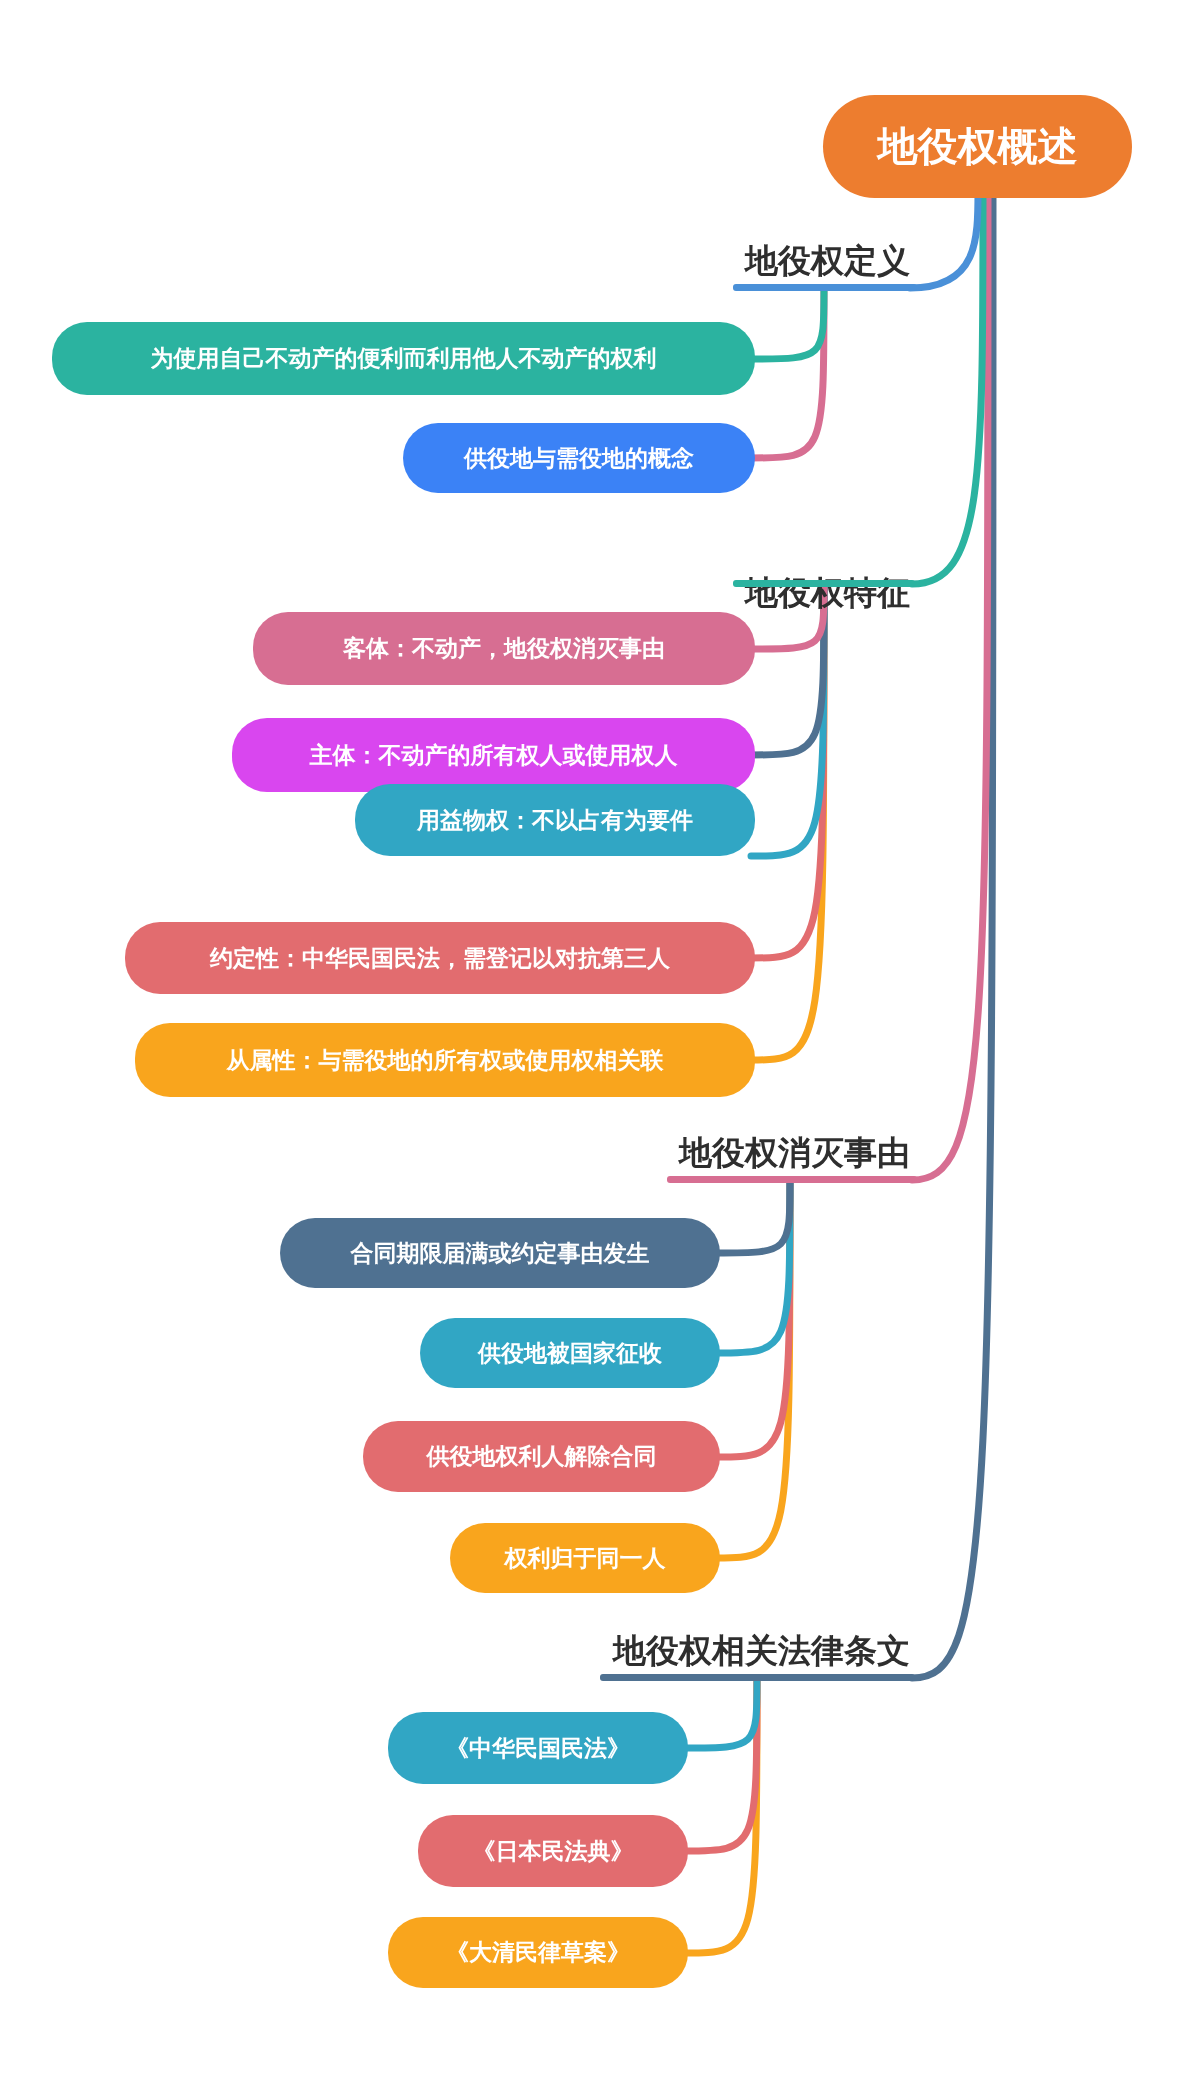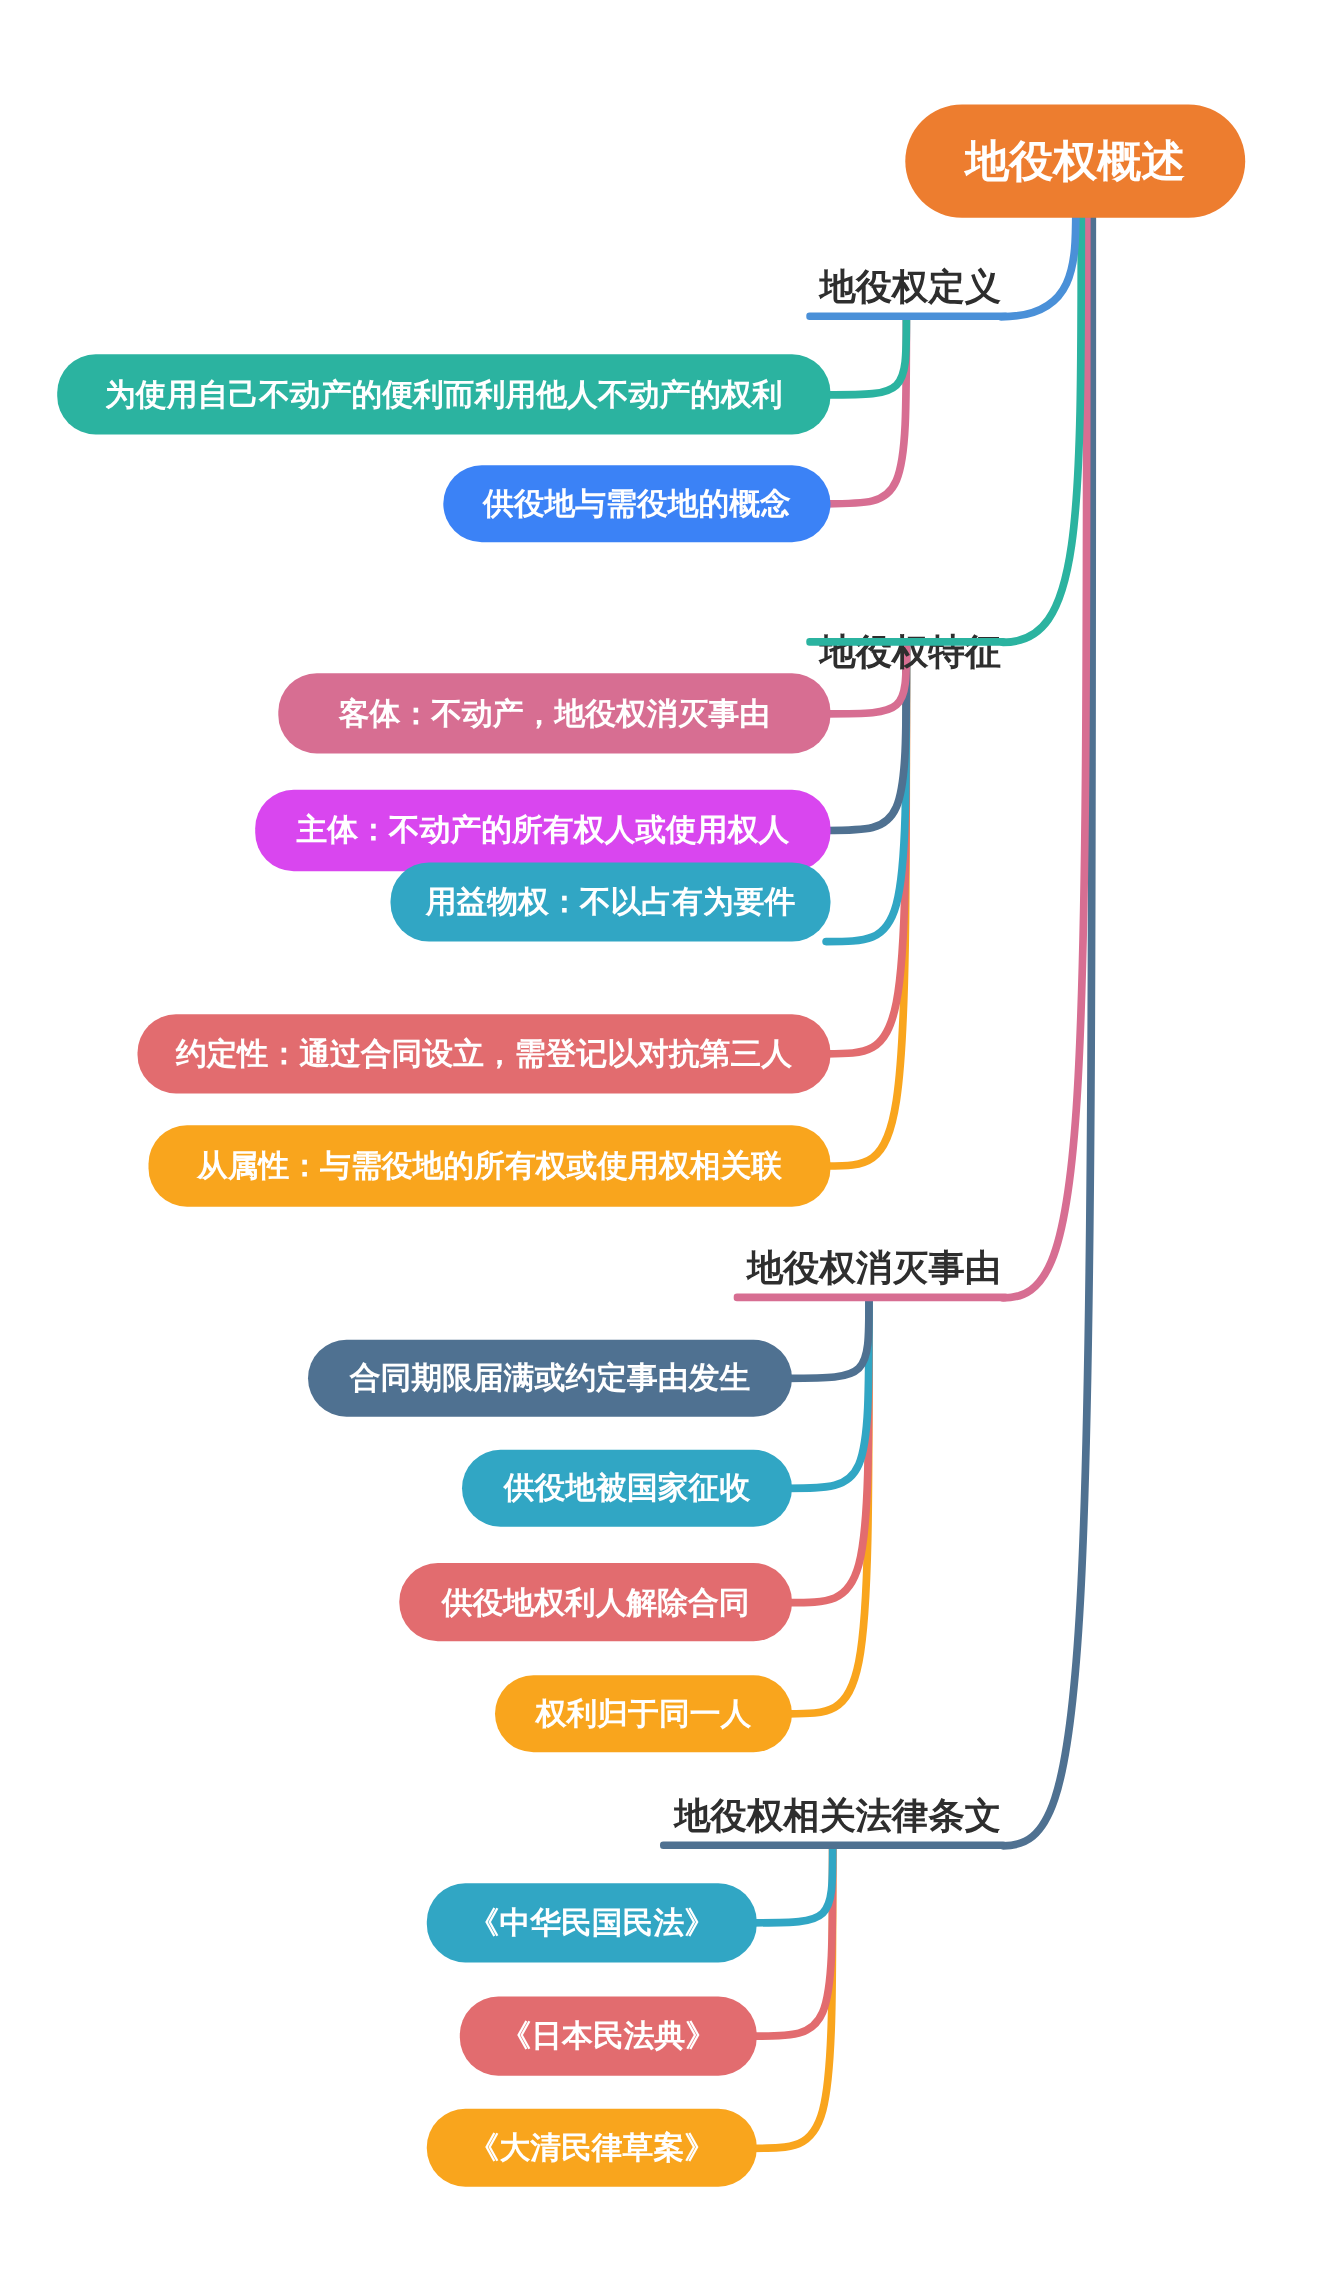--- a/index.html
+++ b/index.html
@@ -14,21 +14,21 @@
     display:flex;align-items:center;justify-content:center;
     color:#ffffff;font-weight:bold;font-size:40px;white-space:nowrap;
   }
   .branch-label{
     position:absolute;right:290px;font-size:33px;font-weight:bold;color:#2e2e2e;
     white-space:nowrap;line-height:38px;
   }
   .underline{position:absolute;height:7px;border-radius:3px;}
   .pill{
     position:absolute;display:flex;align-items:center;justify-content:center;
-    color:#ffffff;font-weight:bold;font-size:28px;border-radius:35px;white-space:nowrap;
+    color:#ffffff;font-weight:bold;font-size:23px;border-radius:35px;white-space:nowrap;
   }
 </style>
 </head>
 <body>
 
 <div class="canvas">
 
   <svg class="links" viewBox="0 0 1200 2083" xmlns="http://www.w3.org/2000/svg">
 
     <path d="M 993 190 C 993 1540 993 1678 912 1678" style="stroke: rgb(79, 113, 145);"></path>
@@ -60,21 +60,21 @@
   <div class="branch-label" style="top:242px;">地役权定义</div>
   <div class="underline" style="left: 733px; top: 284px; width: 184px; background-color: rgb(74, 144, 216);"></div>
   <div class="pill" style="left: 52px; top: 322px; width: 703px; height: 73px; background-color: rgb(43, 179, 160);">为使用自己不动产的便利而利用他人不动产的权利</div>
   <div class="pill" style="left: 403px; top: 423px; width: 352px; height: 70px; background-color: #3b82f6;">供役地与需役地的概念</div>
 
   <div class="branch-label" style="top:538px;margin-top:36px;">地役权特征</div>
   <div class="underline" style="left: 733px; top: 580px; width: 182px; background-color: rgb(43, 179, 160);"></div>
   <div class="pill" style="left: 253px; top: 612px; width: 502px; height: 73px; background-color: rgb(215, 110, 146);">客体：不动产，地役权消灭事由</div>
   <div class="pill" style="left: 232px; top: 718px; width: 523px; height: 74px; background-color: #d946ef;">主体：不动产的所有权人或使用权人</div>
   <div class="pill" style="left: 355px; top: 784px; width: 400px; height: 72px; background-color: rgb(49, 166, 196);">用益物权：不以占有为要件</div>
-  <div class="pill" style="left: 125px; top: 922px; width: 630px; height: 72px; background-color: rgb(226, 108, 111);">约定性：通过合同设立，需登记以对抗第三人</div>
+  <div class="pill" style="left: 125px; top: 922px; width: 630px; height: 72px; background-color: rgb(226, 108, 111);">约定性：中华民国民法，需登记以对抗第三人</div>
   <div class="pill" style="left: 135px; top: 1023px; width: 620px; height: 74px; background-color: rgb(249, 165, 29);">从属性：与需役地的所有权或使用权相关联</div>
 
   <div class="branch-label" style="top:1134px;">地役权消灭事由</div>
   <div class="underline" style="left: 667px; top: 1176px; width: 250px; background-color: rgb(215, 110, 146);"></div>
   <div class="pill" style="left: 280px; top: 1218px; width: 440px; height: 70px; background-color: rgb(79, 113, 145);">合同期限届满或约定事由发生</div>
   <div class="pill" style="left: 420px; top: 1318px; width: 300px; height: 70px; background-color: rgb(49, 166, 196);">供役地被国家征收</div>
   <div class="pill" style="left: 363px; top: 1421px; width: 357px; height: 71px; background-color: rgb(226, 108, 111);">供役地权利人解除合同</div>
   <div class="pill" style="left: 450px; top: 1523px; width: 270px; height: 70px; background-color: rgb(249, 165, 29);">权利归于同一人</div>
 
   <div class="branch-label" style="top:1632px;">地役权相关法律条文</div>

